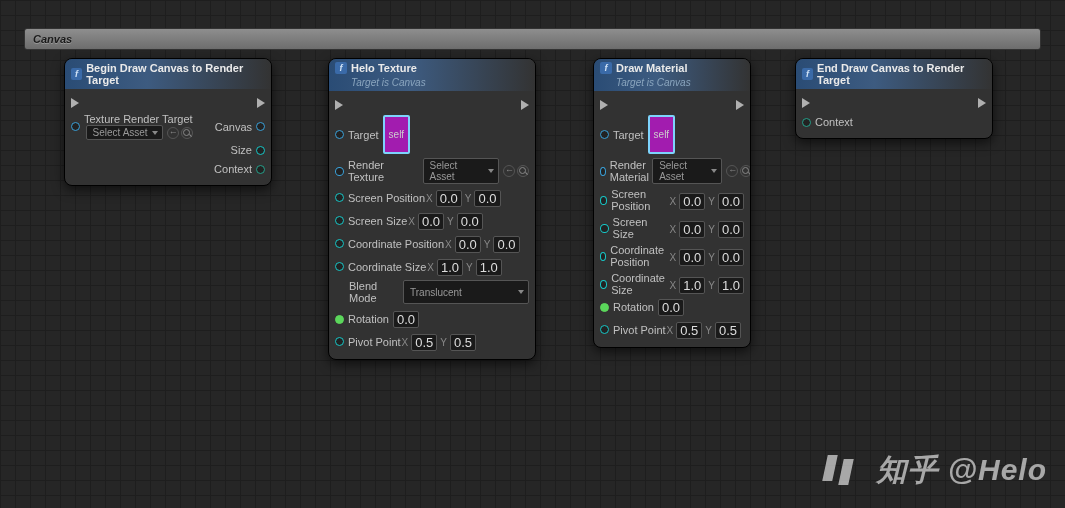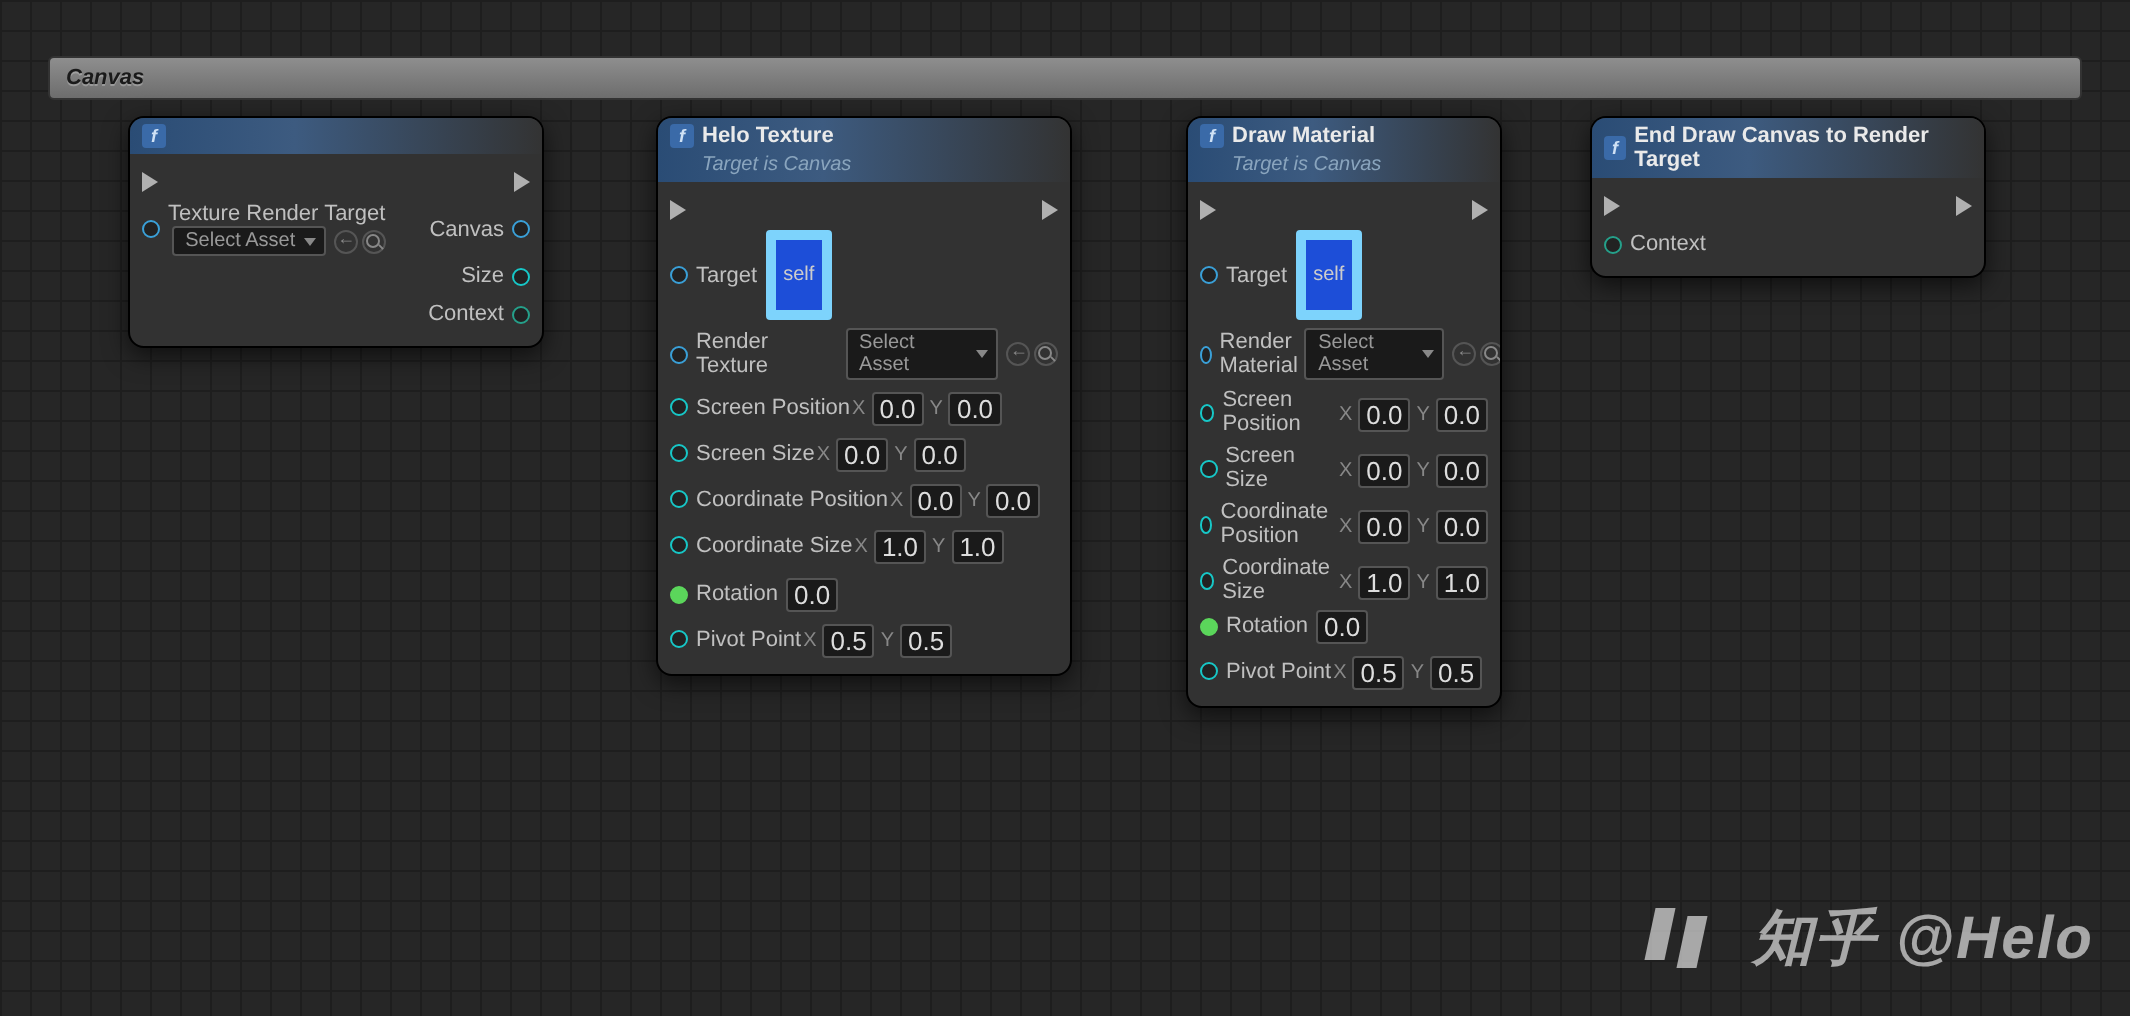--- a/index.html
+++ b/index.html
@@ -101,22 +101,22 @@
     border-radius: 50%;
     background: #222;
   }
   .data-pin.blue { border-color:#3aa0d8; }
   .data-pin.cyan { border-color:#17c7c7; }
   .data-pin.green { border-color:#5bd65b; }
   .data-pin.green.filled { background:#5bd65b; }
   .data-pin.teal { border-color:#25a08a; }
   .label { color:#c0c0c0; font-size:11px; }
   .tag {
-    background:#1d4ed8;
-    border:5px solid #7dd3fc;
+    background:#a21caf;
+    border:2px solid #7dd3fc;
     border-radius:2px;
     padding:12px 4px;
     font-size:10px;
     color:#ccc;
   }
   .vec2 { display:flex; gap:2px; align-items:center; margin-top:2px;}
   .vlabel { color:#888; font-size:10px; margin:0 1px;}
   .numbox {
     background:#1a1a1a;
     border:1px solid #555;
@@ -196,20 +196,21 @@
 
 <div class="grid-bg"></div>
 
 <div class="category-bar">
   <span>Canvas</span>
 </div>
 
 <div class="node" style="left:64px; top:58px; width:208px;">
   <div class="node-header">
     <span class="ficon">f</span>
+    <span>Begin Draw Canvas to Render Target</span>
   </div>
   <div class="node-body">
     <div class="row">
       <div class="row-left">
           <div class="exec-pin in"></div>
         </div>
       <div class="row-right">
           <div class="exec-pin out"></div>
         </div>
     </div>
@@ -329,20 +330,26 @@
         <div class="data-pin cyan"></div>
         <span class="label">Coordinate Size</span>
       </div>
       <div class="vec2">
           <span class="vlabel">X</span>
           <span class="numbox">1.0</span>
           <span class="vlabel">Y</span>
           <span class="numbox">1.0</span>
         </div>
     </div>
+    <div class="input-block">
+      <span class="label">Blend Mode</span>
+      <span class="dropdown wide">
+          <span>Translucent</span>
+        </span>
+    </div>
     <div class="row" style="margin-top:6px;">
       <div class="row-left">
         <div class="data-pin green filled"></div>
         <span class="label">Rotation</span>
         <span class="numbox">0.0</span>
       </div>
     </div>
     <div class="input-block">
       <div class="row-left" style="margin-left:-14px;">
         <div class="data-pin cyan"></div>

